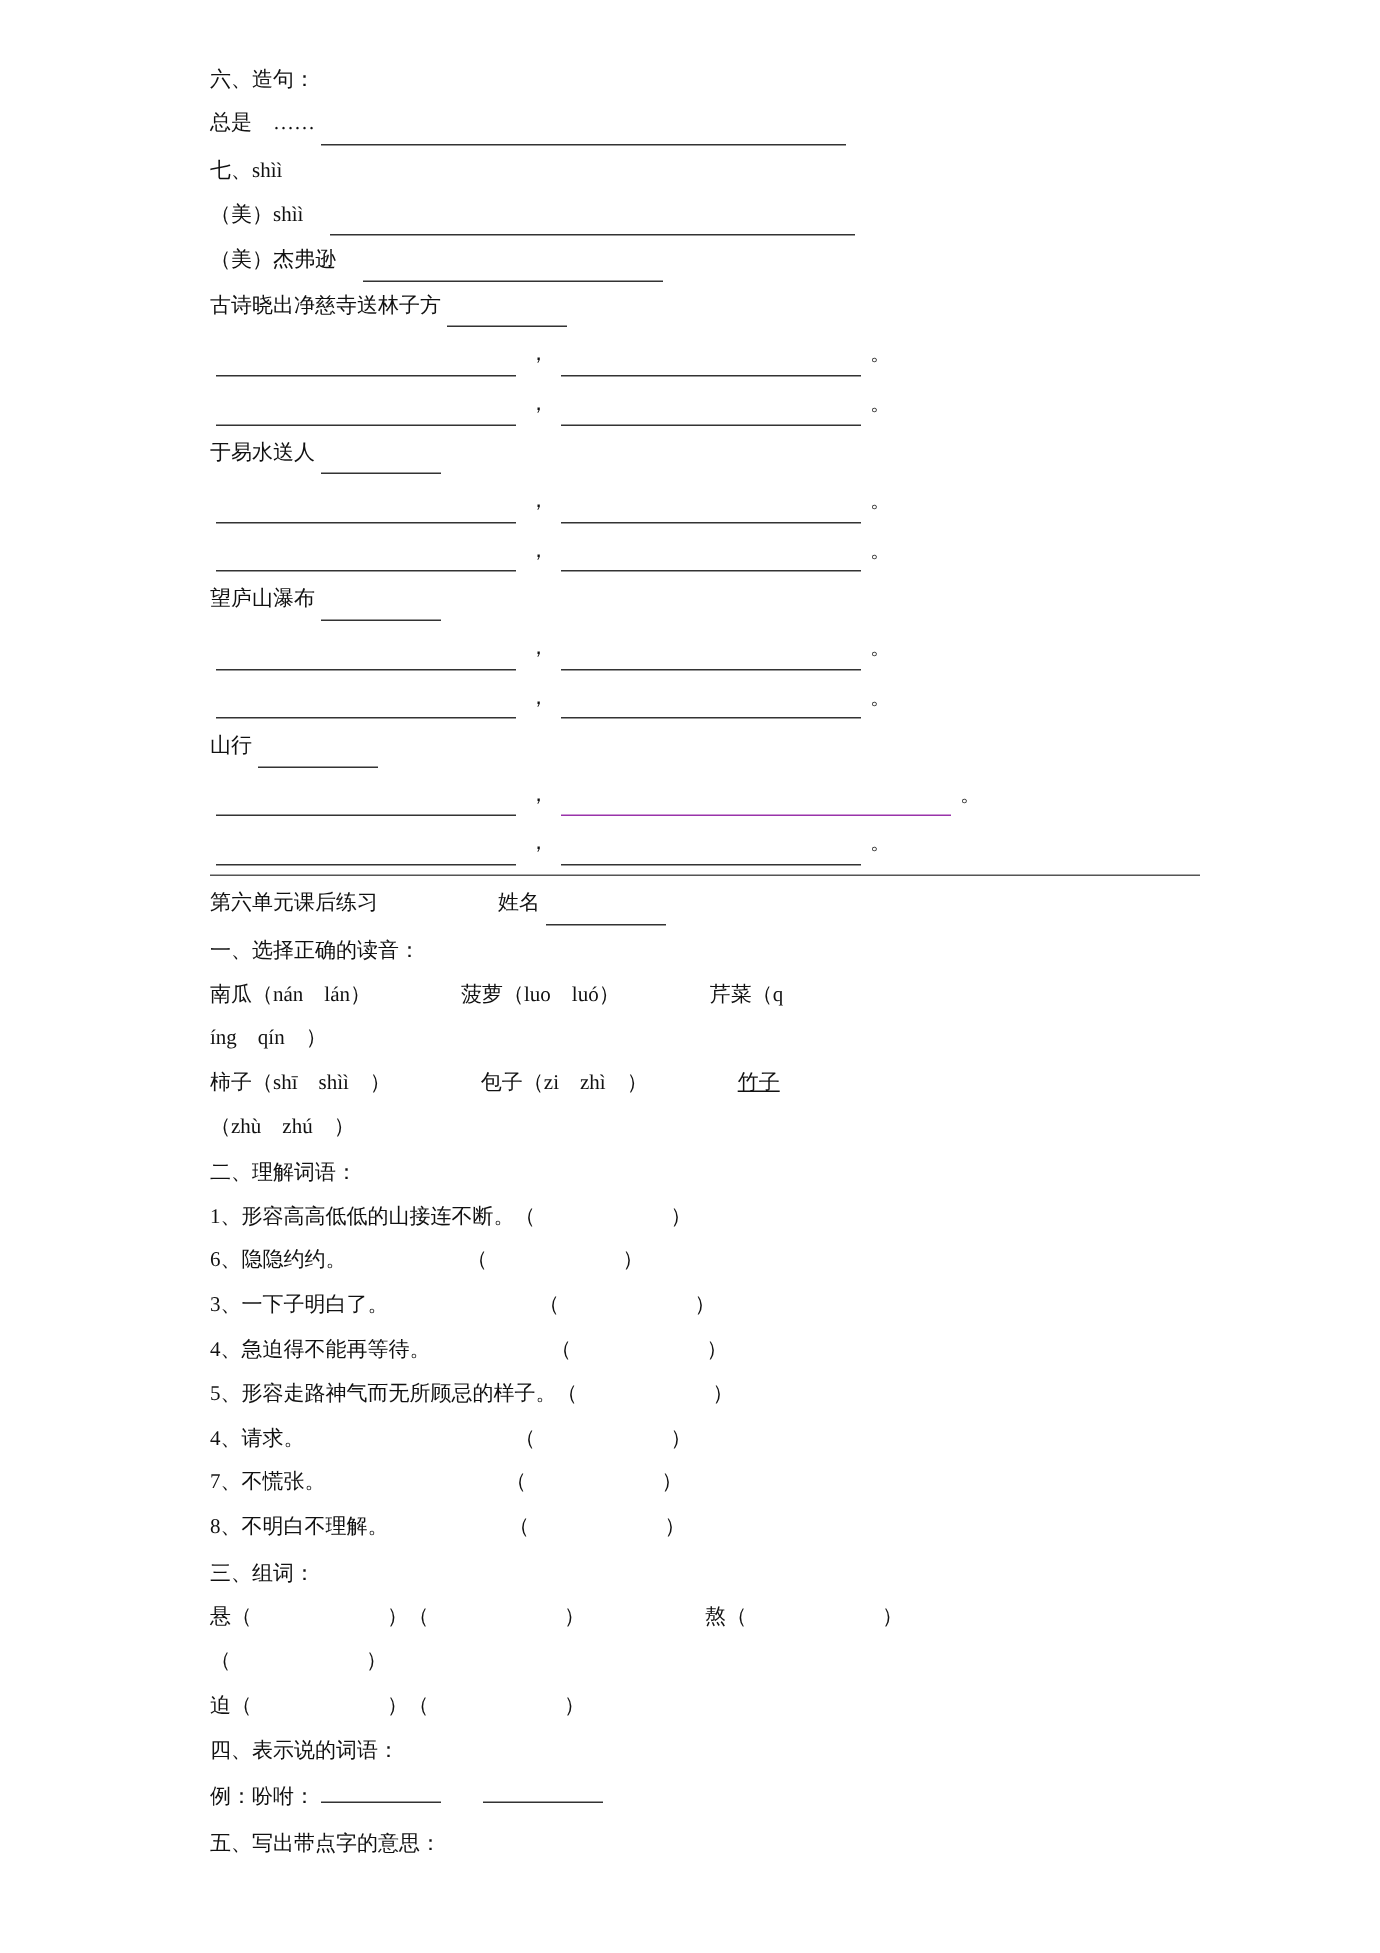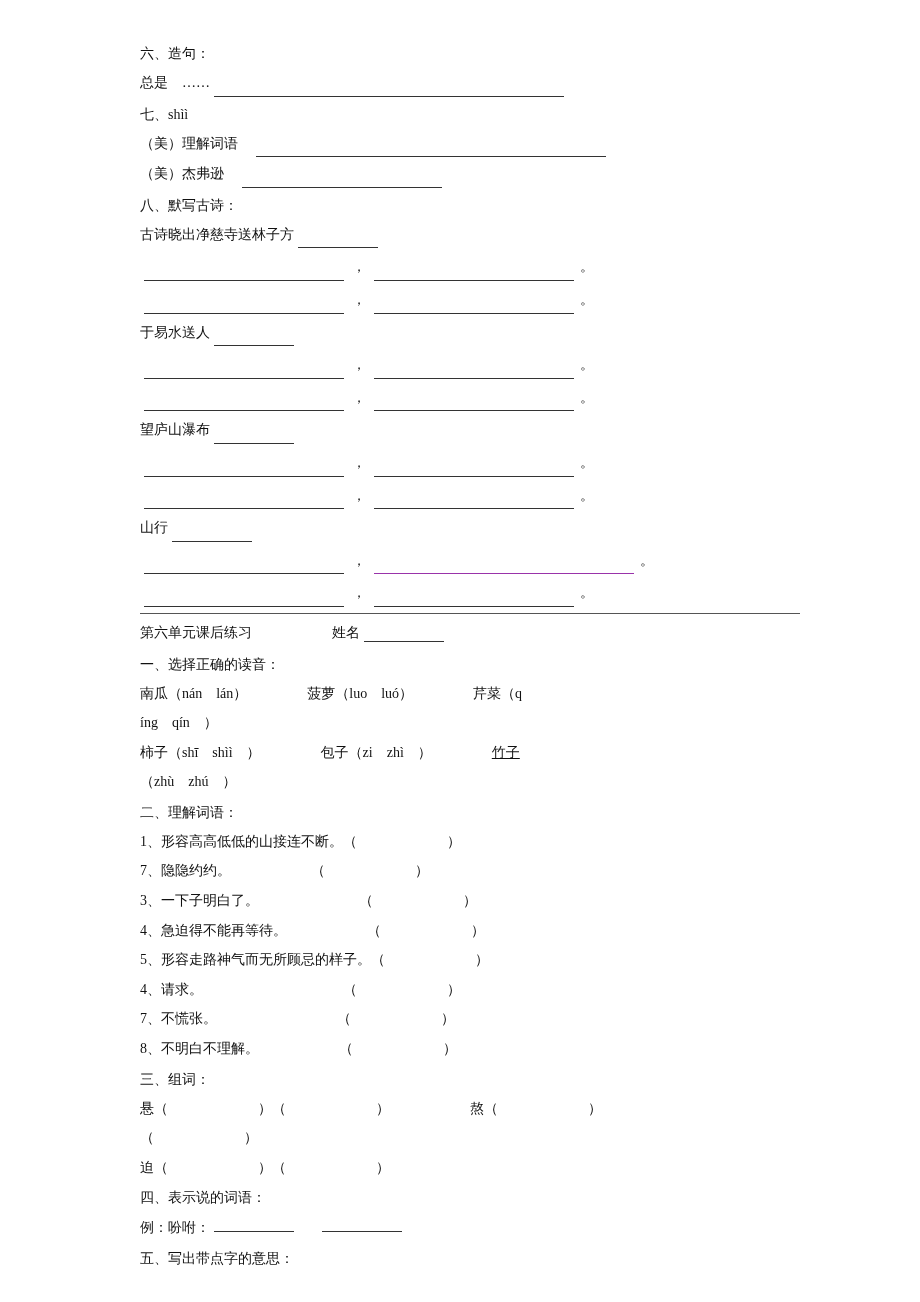--- a/index.html
+++ b/index.html
@@ -85,31 +85,30 @@
     <p class="section-title">六、造句：</p>
     <div class="line">
       <span>总是　……</span>
       <span class="underline underline-long"></span>
     </div>
   </div>
 
   <div class="section">
     <p class="section-title">七、shìì</p>
     <div class="line">
-      <span>（美）理解词语　</span>
+      <span>（美）shìì　</span>
       <span class="underline underline-long"></span>
     </div>
     <div class="line">
       <span>（美）杰弗逊　</span>
       <span class="underline underline-medium"></span>
     </div>
   </div>
 
   <div class="section">
-    <p class="section-title">八、默写古诗：</p>
 
     <div class="poem-line">
       <span>古诗晓出净慈寺送林子方</span>
       <span class="underline underline-short"></span>
     </div>
     <div class="poem-line">
       <span class="underline underline-medium"></span>
       <span class="comma">，</span>
       <span class="underline underline-medium"></span>
       <span class="period">。</span>
@@ -167,21 +166,21 @@
     </div>
     <div class="poem-line">
       <span class="underline underline-medium"></span>
       <span class="comma">，</span>
       <span class="underline underline-medium"></span>
       <span class="period">。</span>
     </div>
   </div>
 
   <div class="separator"></div>
-  <div class="line" style="margin-bottom: 4px; align-items: center;">
+  <div class="line" style="margin-bottom: 4px;">
     <span>第六单元课后练习</span>
     <span style="margin-left: 80px;">姓名</span>
     <span class="underline underline-short"></span>
   </div>
 
   <div class="section">
     <p class="section-title">一、选择正确的读音：</p>
     <div class="exercise-row">
       <span>南瓜（nán　lán）</span>
       <span style="margin-left: 60px;">菠萝（luo　luó）</span>
@@ -199,21 +198,21 @@
       <span>（zhù　zhú　）</span>
     </div>
   </div>
 
   <div class="section">
     <p class="section-title">二、理解词语：</p>
     <div class="exercise-row">
       <span>1、形容高高低低的山接连不断。（<span class="bracket-space"></span>）</span>
     </div>
     <div class="exercise-row">
-      <span>7、隐隐约约。</span>
+      <span>6、隐隐约约。</span>
       <span style="margin-left: 80px;">（<span class="bracket-space"></span>）</span>
     </div>
     <div class="exercise-row">
       <span>3、一下子明白了。</span>
       <span style="margin-left: 100px;">（<span class="bracket-space"></span>）</span>
     </div>
     <div class="exercise-row">
       <span>4、急迫得不能再等待。</span>
       <span style="margin-left: 80px;">（<span class="bracket-space"></span>）</span>
     </div>

